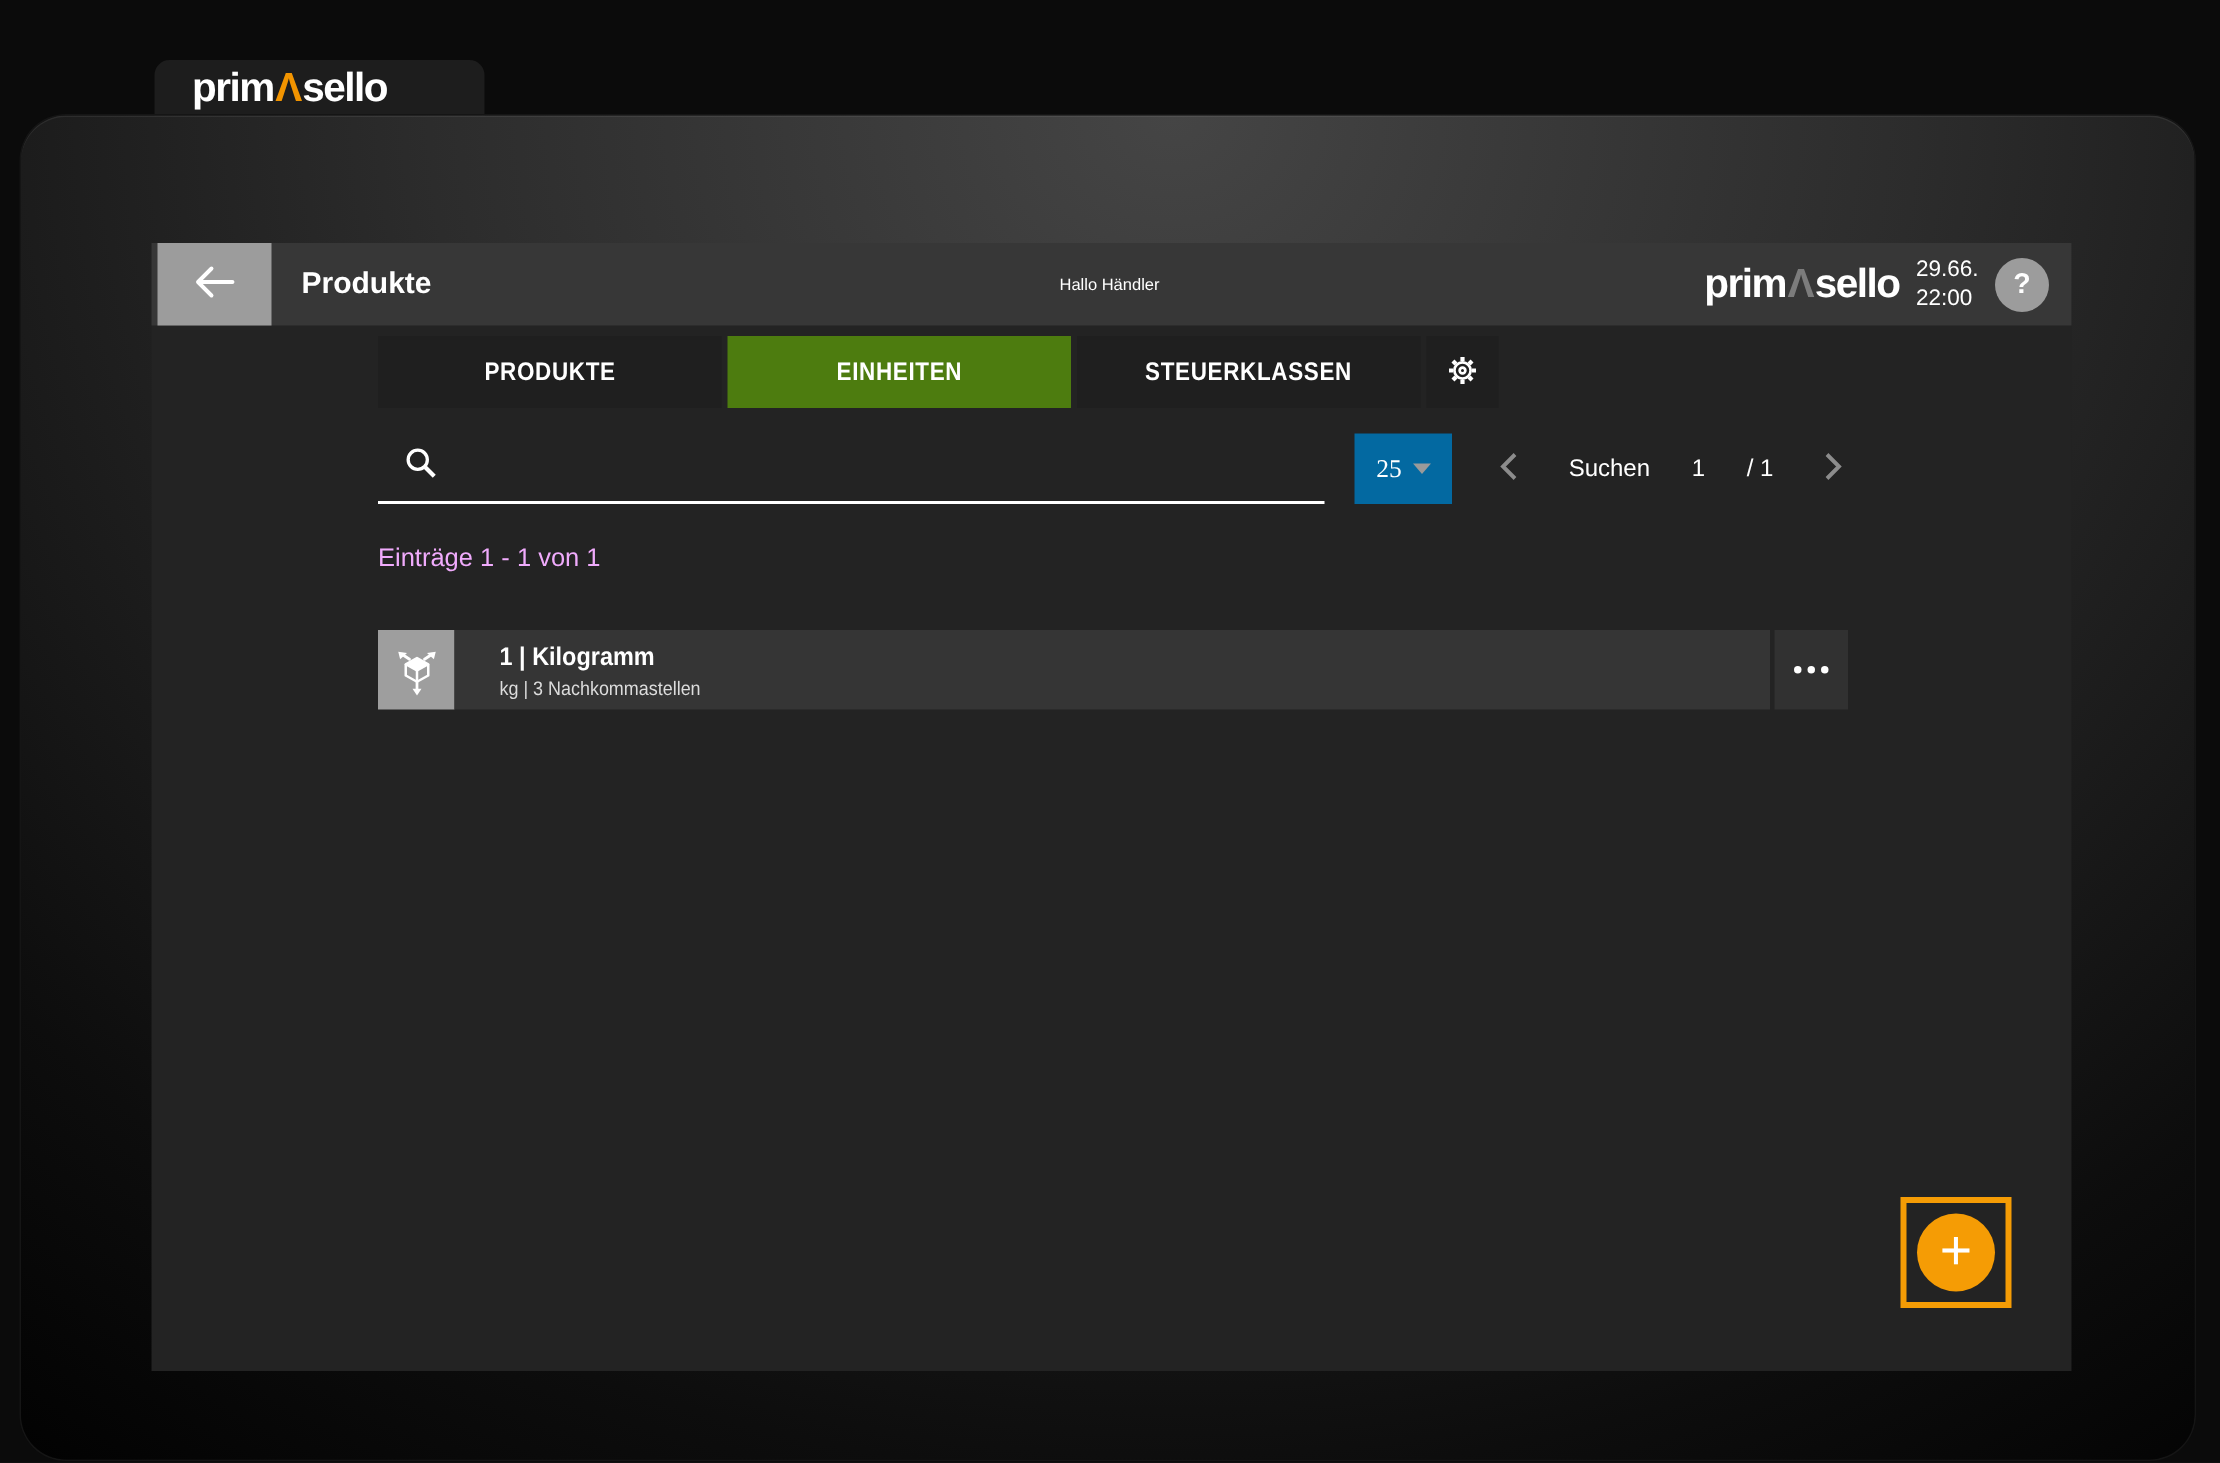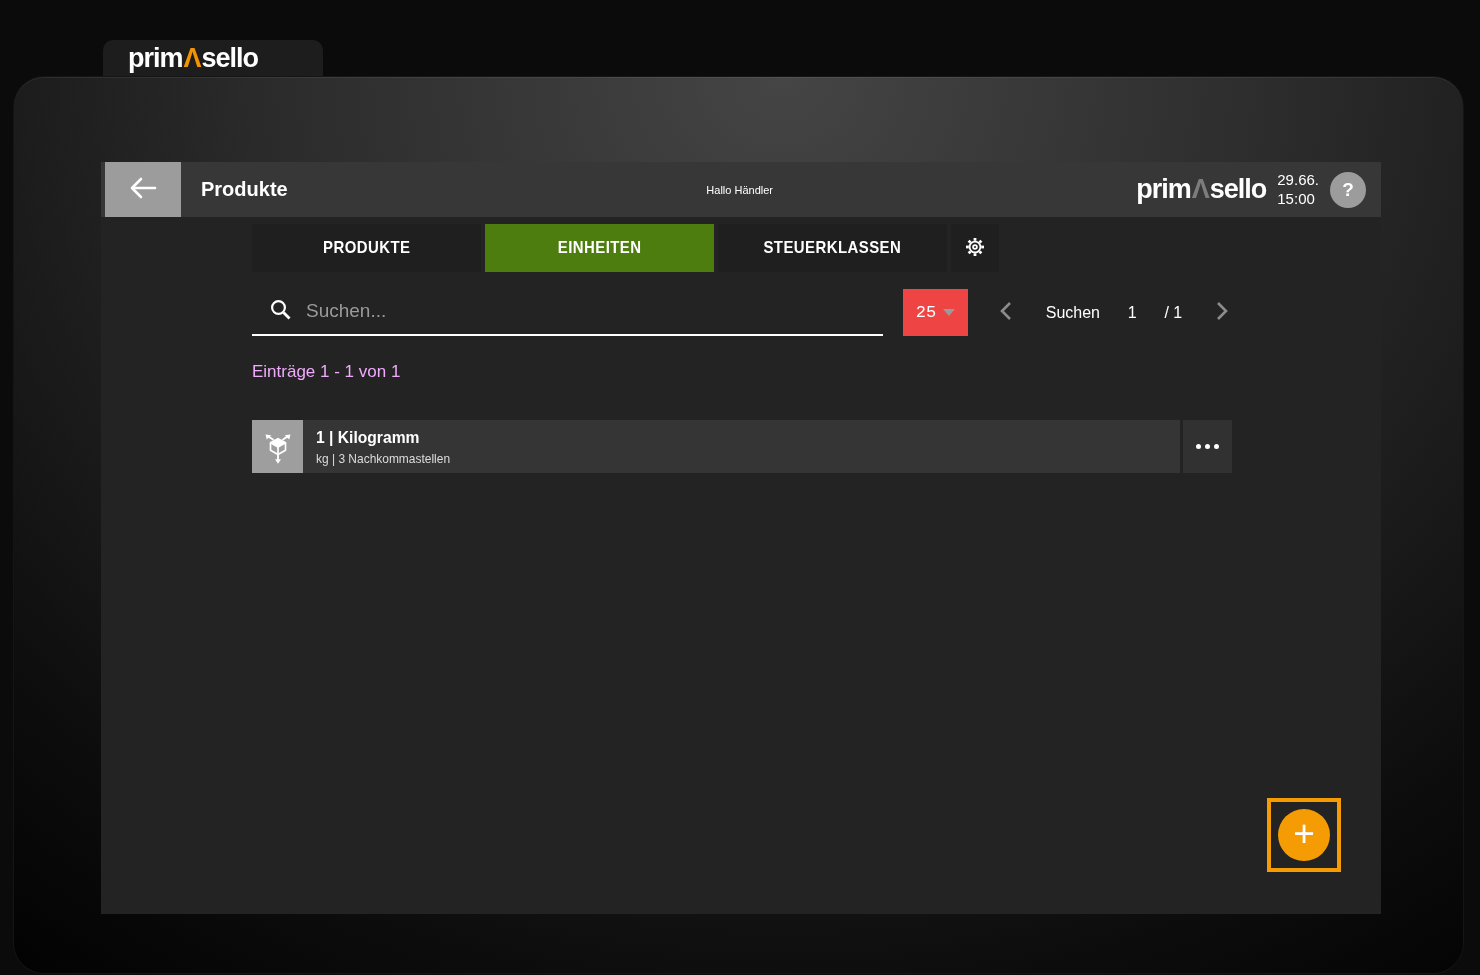--- a/index.html
+++ b/index.html
@@ -50,39 +50,39 @@
   .tab-gear { width:48px; height:48px; background:#1f1f1f; border:none; cursor:pointer;
               display:flex; align-items:center; justify-content:center; }
 
   
   .search-field { position:absolute; left:151px; top:126px; width:631px; height:48px;
                   border-bottom:2px solid #fff; display:flex; align-items:center; }
   .search-field svg { margin-left:17px; }
   .search-input { flex:1; margin-left:14px; background:transparent; border:none; outline:none;
                   color:#eee; font-size:19px; font-family:"Liberation Sans", sans-serif; }
   .search-input::placeholder { color:#9a9a9a; }
-  .pagesize { position:absolute; left:802px; top:127px; width:65px; height:47px; background:#ef4444;
+  .pagesize { position:absolute; left:802px; top:127px; width:65px; height:47px; background:#0369a1;
               border:none; cursor:pointer; display:flex; align-items:center; justify-content:center; gap:7px;
-              color:#fff; font-size:17px; font-family:Liberation Mono, monospace; }
+              color:#fff; font-size:17px; font-family:Liberation Serif, serif; }
   .caret-down { width:0; height:0; border-left:6px solid transparent; border-right:6px solid transparent;
                 border-top:7px solid #9a9a9a; }
   .pagination { position:absolute; left:893px; top:127px; width:240px; height:47px;
                 display:flex; align-items:center; justify-content:space-between; }
   .pg-btn { background:none; border:none; cursor:pointer; padding:4px; display:flex; align-items:center; }
   .pagination .lbl { color:#fff; font-size:16px; }
   .pagination .num { color:#fff; font-size:16px; }
 
   .entries { position:absolute; left:151px; top:200px; color:#f0abfc; font-size:17px; }
 
   
   .row { position:absolute; left:151px; top:258px; width:980px; height:53px; display:flex; cursor:pointer; }
   .row-icon { width:51px; height:53px; background:#9e9e9e; flex:0 0 auto;
               display:flex; align-items:center; justify-content:center; }
   .row-main { flex:1; background:#353535; display:flex; flex-direction:column; justify-content:center;
-              padding-left:13px; overflow:hidden; }
+              padding-left:30px; overflow:hidden; }
   .row-title { color:#fff; font-size:17px; font-weight:700; transform:scaleX(.92); transform-origin:left center; }
   .row-sub { color:#dcdcdc; font-size:13px; margin-top:3px; transform:scaleX(.92); transform-origin:left center; }
   .row-menu { width:49px; height:53px; margin-left:3px; background:#313131; border:none; cursor:pointer;
               display:flex; align-items:center; justify-content:center; gap:4px; }
   .dot { width:5px; height:5px; border-radius:50%; background:#fff; }
 
   
   .fab-box { position:absolute; left:1166px; top:636px; width:74px; height:74px;
              border:4px solid #F59C05; display:flex; align-items:center; justify-content:center; }
   .fab { width:52px; height:52px; border-radius:50%; background:#F59C05; border:none; cursor:pointer;
@@ -112,21 +112,21 @@
               </g>
             </svg>
           </span>
         </button>
         <div class="page-title">Produkte</div>
         <div class="greeting">Hallo Händler</div>
         <div class="header-right">
           <div class="logo"><span>prim</span><span class="lam">Λ</span><span>sello</span></div>
           <div class="datetime">
             <div>29.66.</div>
-            <div>15:00</div>
+            <div>22:00</div>
           </div>
           <button class="help-btn">
               <span>?</span>
             </button>
         </div>
       </div>
 
       <div class="tabbar">
         <button class="tab">
             <span>PRODUKTE</span>
@@ -159,21 +159,20 @@
         </button>
       </div>
 
       <div class="search-field">
         <span>
           <svg width="23" height="23" viewBox="0 0 23 23">
             <circle cx="9.5" cy="9.5" r="6.4" fill="none" stroke="#fff" stroke-width="2.2"></circle>
             <line x1="14.5" y1="14.5" x2="20.5" y2="20.5" stroke="#fff" stroke-width="2.8"></line>
           </svg>
         </span>
-        <input class="search-input" type="text" placeholder="Suchen..." style="">
       </div>
 
       <button class="pagesize">
         <span>25</span>
         <span class="caret-down"></span>
       </button>
 
       <div class="pagination">
         <button class="pg-btn">
           <span>

